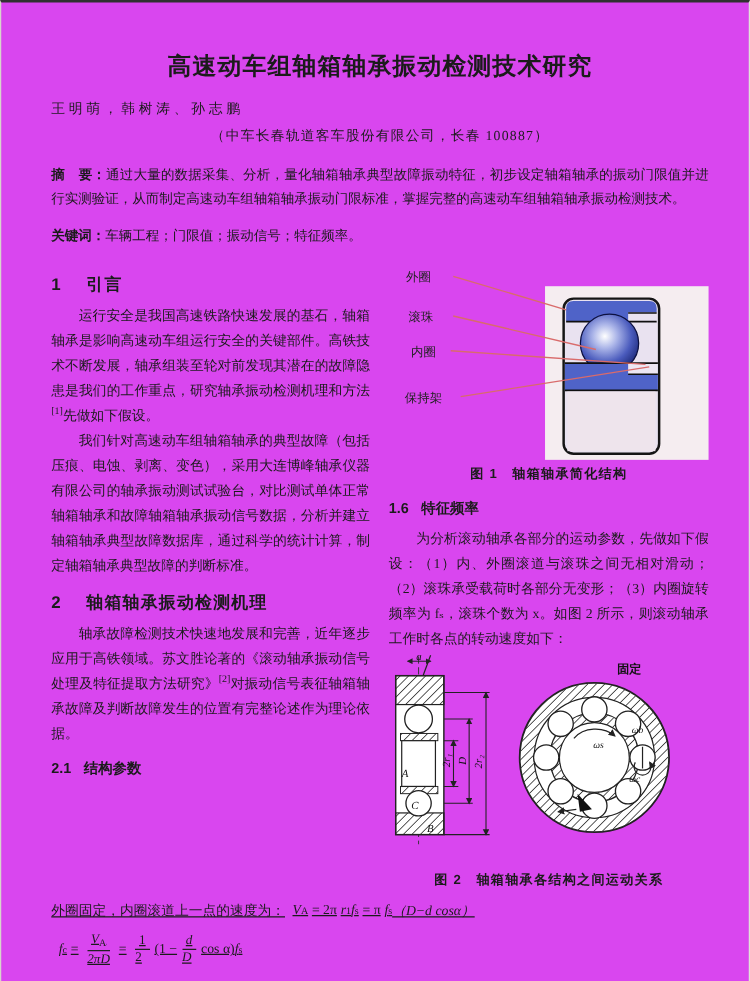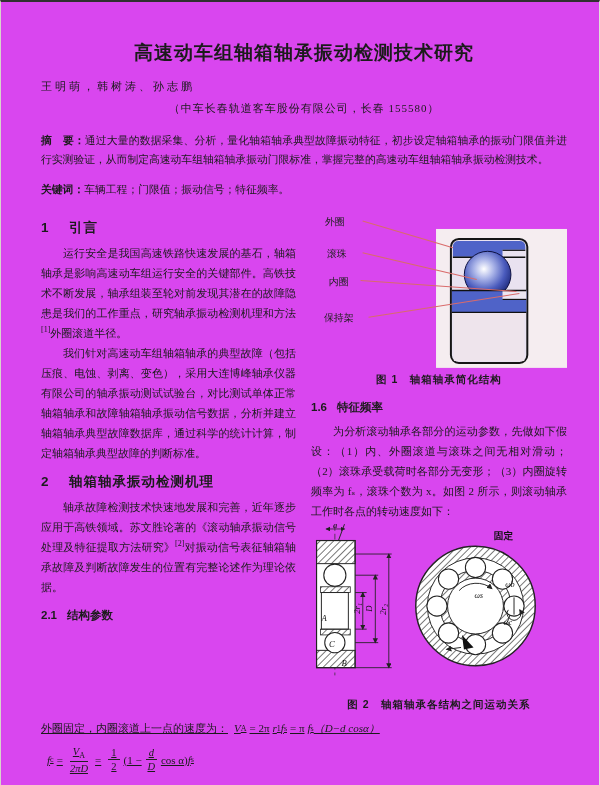--- a/index.html
+++ b/index.html
@@ -35,44 +35,44 @@
   .fig2-svg{display:block;margin-left:-6px;}
   .svg-label{font-family:"Liberation Serif","DejaVu Serif",serif;font-size:10px;fill:#222;}
   .svg-bold{font-family:"Liberation Sans","DejaVu Sans",sans-serif;font-weight:700;font-size:10px;fill:#111;}
   .svg-var{font-style:italic;font-size:9px;fill:#111;}
   .svg-small{font-size:8px;fill:#111;font-style:italic;}
   .formula-block{font-size:11px;margin-top:12px;text-decoration:underline;}
   .fline{display:flex;align-items:center;margin-bottom:9px;white-space:nowrap;}
   .math{margin-left:6px;display:inline-flex;align-items:center;}
   .var{font-style:italic;font-family:"Liberation Serif","DejaVu Serif",serif;}
   sub{font-size:8px;}
-  .frac{display:inline-flex;flex-direction:column;align-items:center;margin:0 4px;font-size:10.5px;line-height:1.25;}
+  .frac{display:inline-flex;flex-direction:column;align-items:flex-start;margin:0 4px;font-size:10.5px;line-height:1.25;}
   .frac .num{border-bottom:1px solid #222;padding:0 3px;}
   .sp{margin:0 3px;}
 </style>
 </head>
 <body>
 
 <div class="page">
 
   <h1 class="title">高速动车组轴箱轴承振动检测技术研究</h1>
   <div class="authors">王明萌，韩树涛、孙志鹏</div>
-  <div class="affiliation">（中车长春轨道客车股份有限公司，长春 155580）</div>
+  <div class="affiliation">（中车长春轨道客车股份有限公司，长春 100887）</div>
 
   <p class="abstract"><span class="lbl">摘　要：</span><span>通过大量的数据采集、分析，量化轴箱轴承典型故障振动特征，初步设定轴箱轴承的振动门限值并进行实测验证，从而制定高速动车组轴箱轴承振动门限标准，掌握完整的高速动车组轴箱轴承振动检测技术。</span></p>
   <p class="keywords"><span class="lbl">关键词：</span><span>车辆工程；门限值；振动信号；特征频率。</span></p>
 
   <div class="columns">
 
     <div class="col">
       <h2 class="sec">
           <span class="h-num">1</span>
           <span>引言</span>
         </h2>
-      <p><span>运行安全是我国高速铁路快速发展的基石，轴箱轴承是影响高速动车组运行安全的关键部件。高铁技术不断发展，轴承组装至轮对前发现其潜在的故障隐患是我们的工作重点，研究轴承振动检测机理和方法</span><sup class="ref">[1]</sup><span>外圈滚道半径。</span></p>
+      <p><span>运行安全是我国高速铁路快速发展的基石，轴箱轴承是影响高速动车组运行安全的关键部件。高铁技术不断发展，轴承组装至轮对前发现其潜在的故障隐患是我们的工作重点，研究轴承振动检测机理和方法</span><sup class="ref">[1]</sup><span>先做如下假设。</span></p>
       <p>我们针对高速动车组轴箱轴承的典型故障（包括压痕、电蚀、剥离、变色），采用大连博峰轴承仪器有限公司的轴承振动测试试验台，对比测试单体正常轴箱轴承和故障轴箱轴承振动信号数据，分析并建立轴箱轴承典型故障数据库，通过科学的统计计算，制定轴箱轴承典型故障的判断标准。</p>
 
       <h2 class="sec">
           <span class="h-num">2</span>
           <span>轴箱轴承振动检测机理</span>
         </h2>
       <p><span>轴承故障检测技术快速地发展和完善，近年逐步应用于高铁领域。苏文胜论著的《滚动轴承振动信号处理及特征提取方法研究》</span><sup class="ref">[2]</sup><span>对振动信号表征轴箱轴承故障及判断故障发生的位置有完整论述作为理论依据。</span></p>
 
       <h3 class="subsec">
           <span class="h-num">2.1</span>

